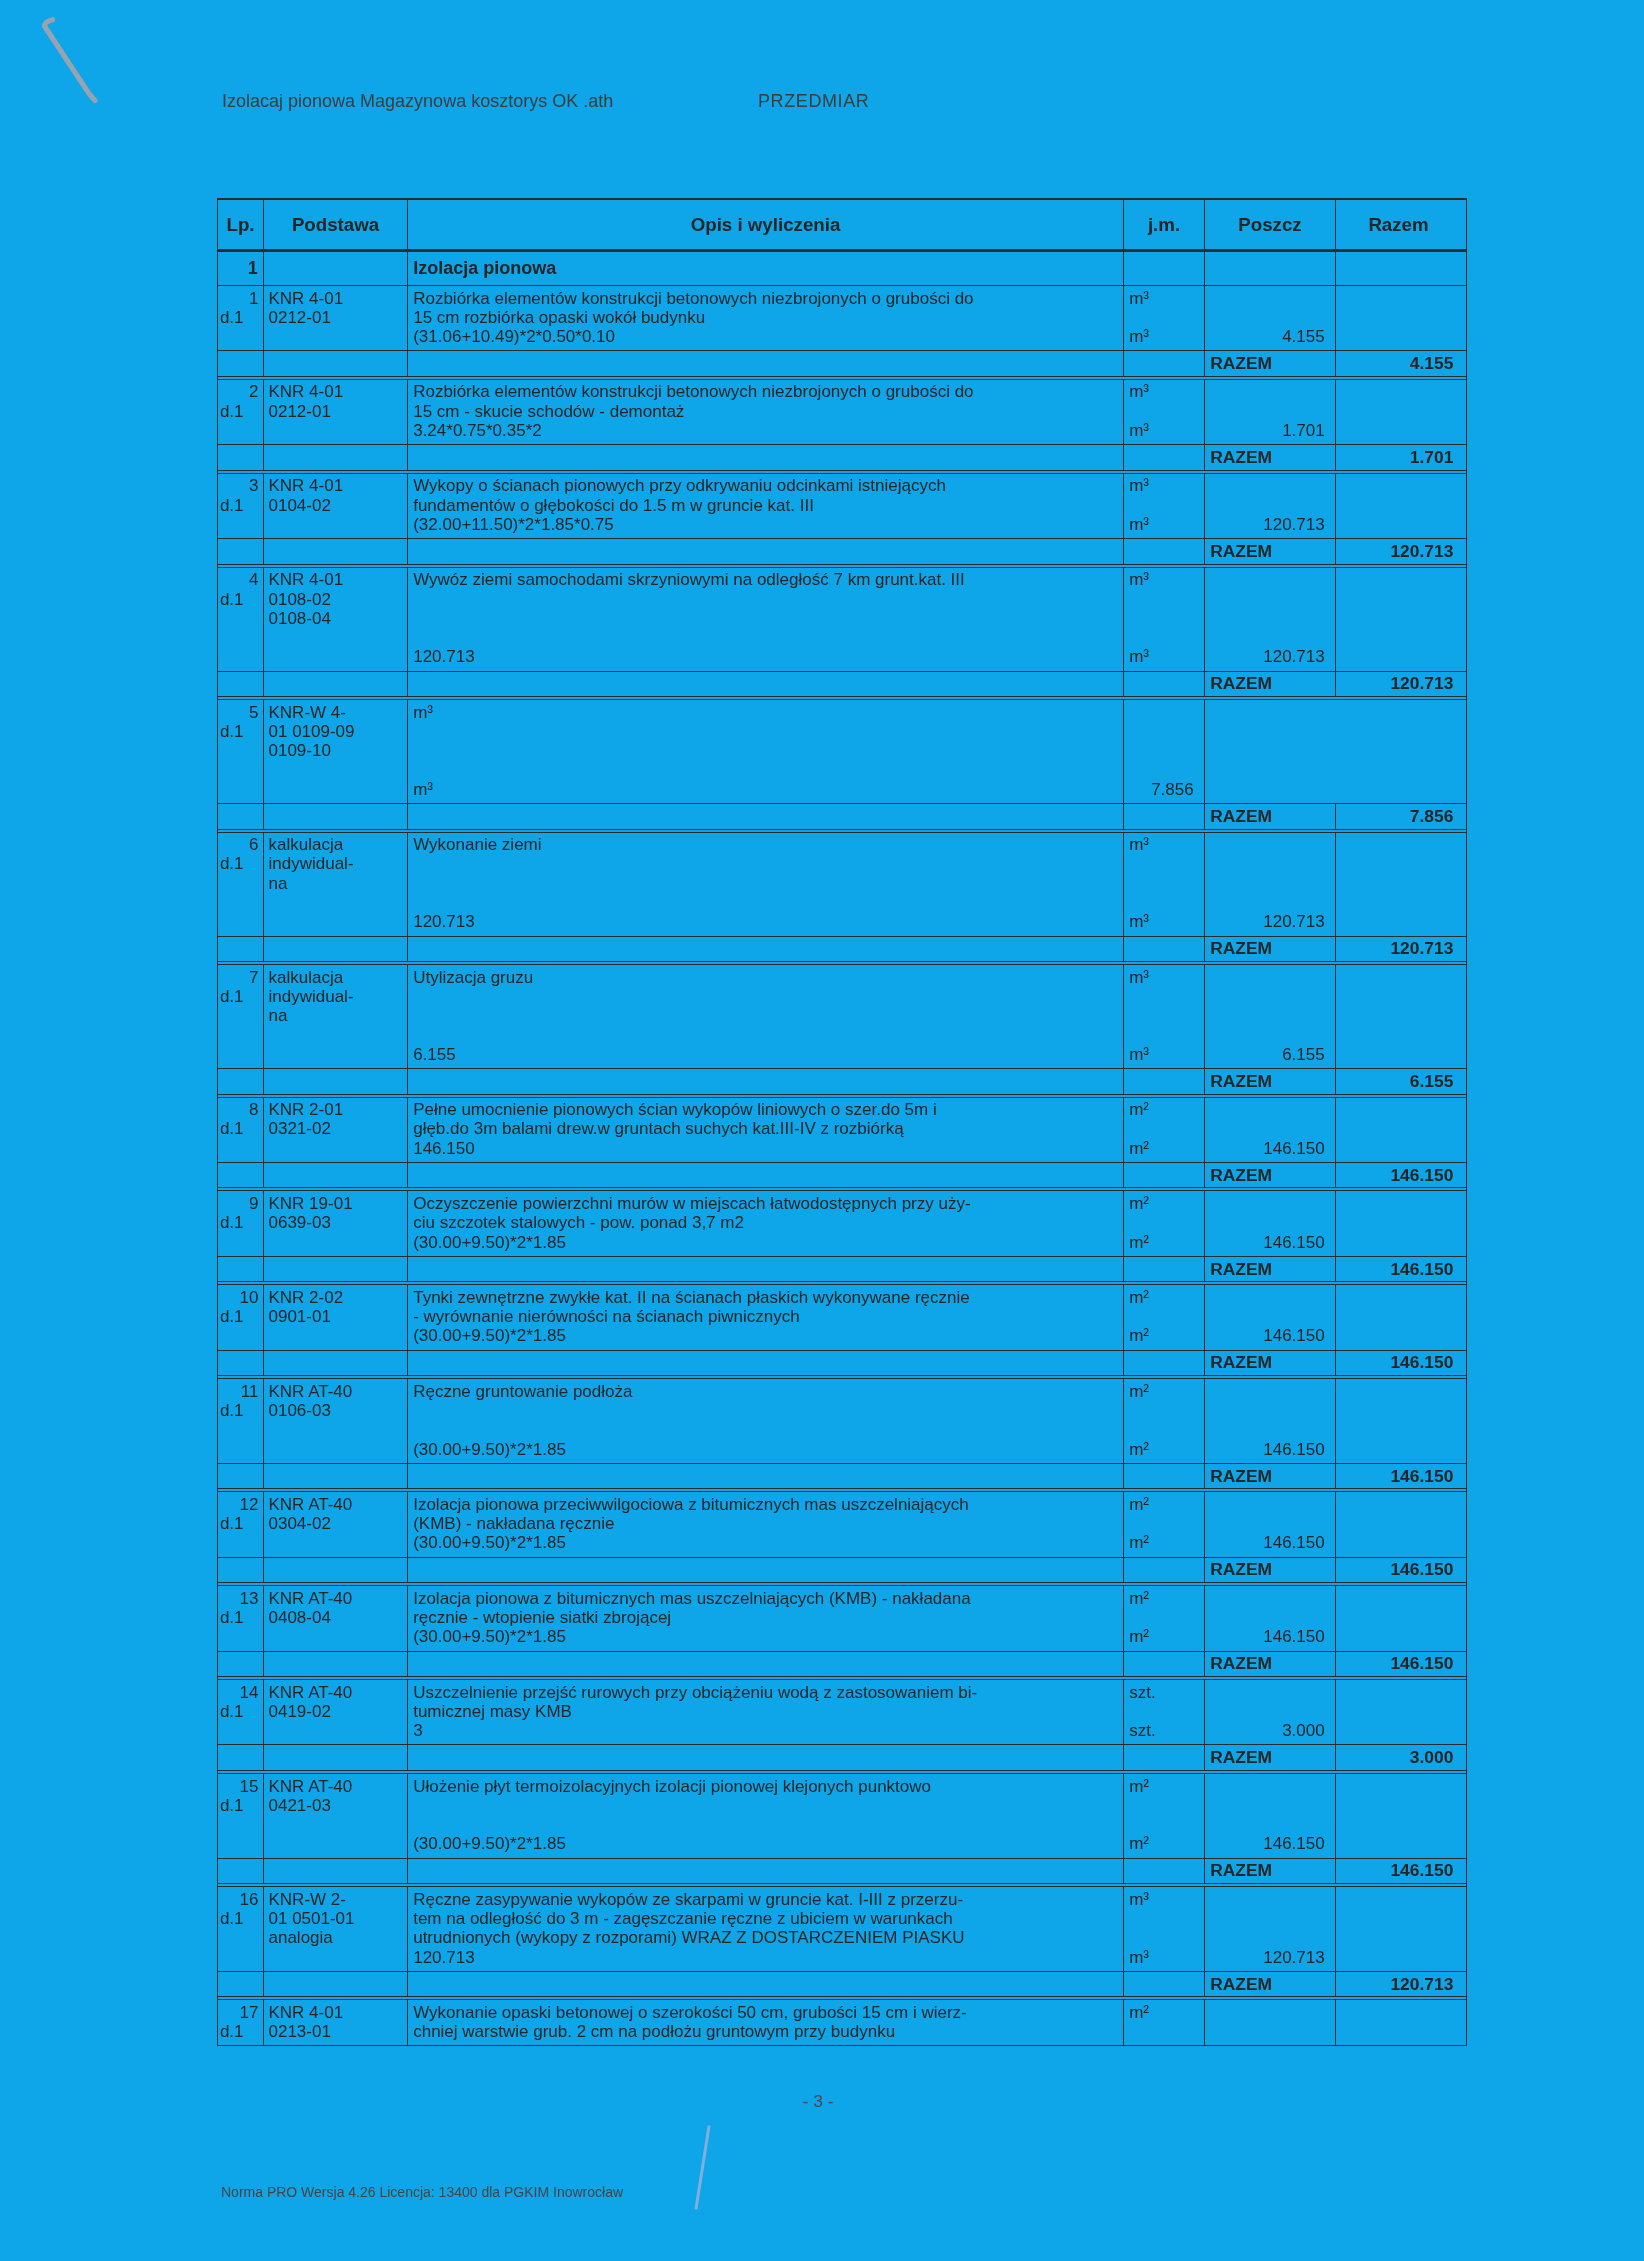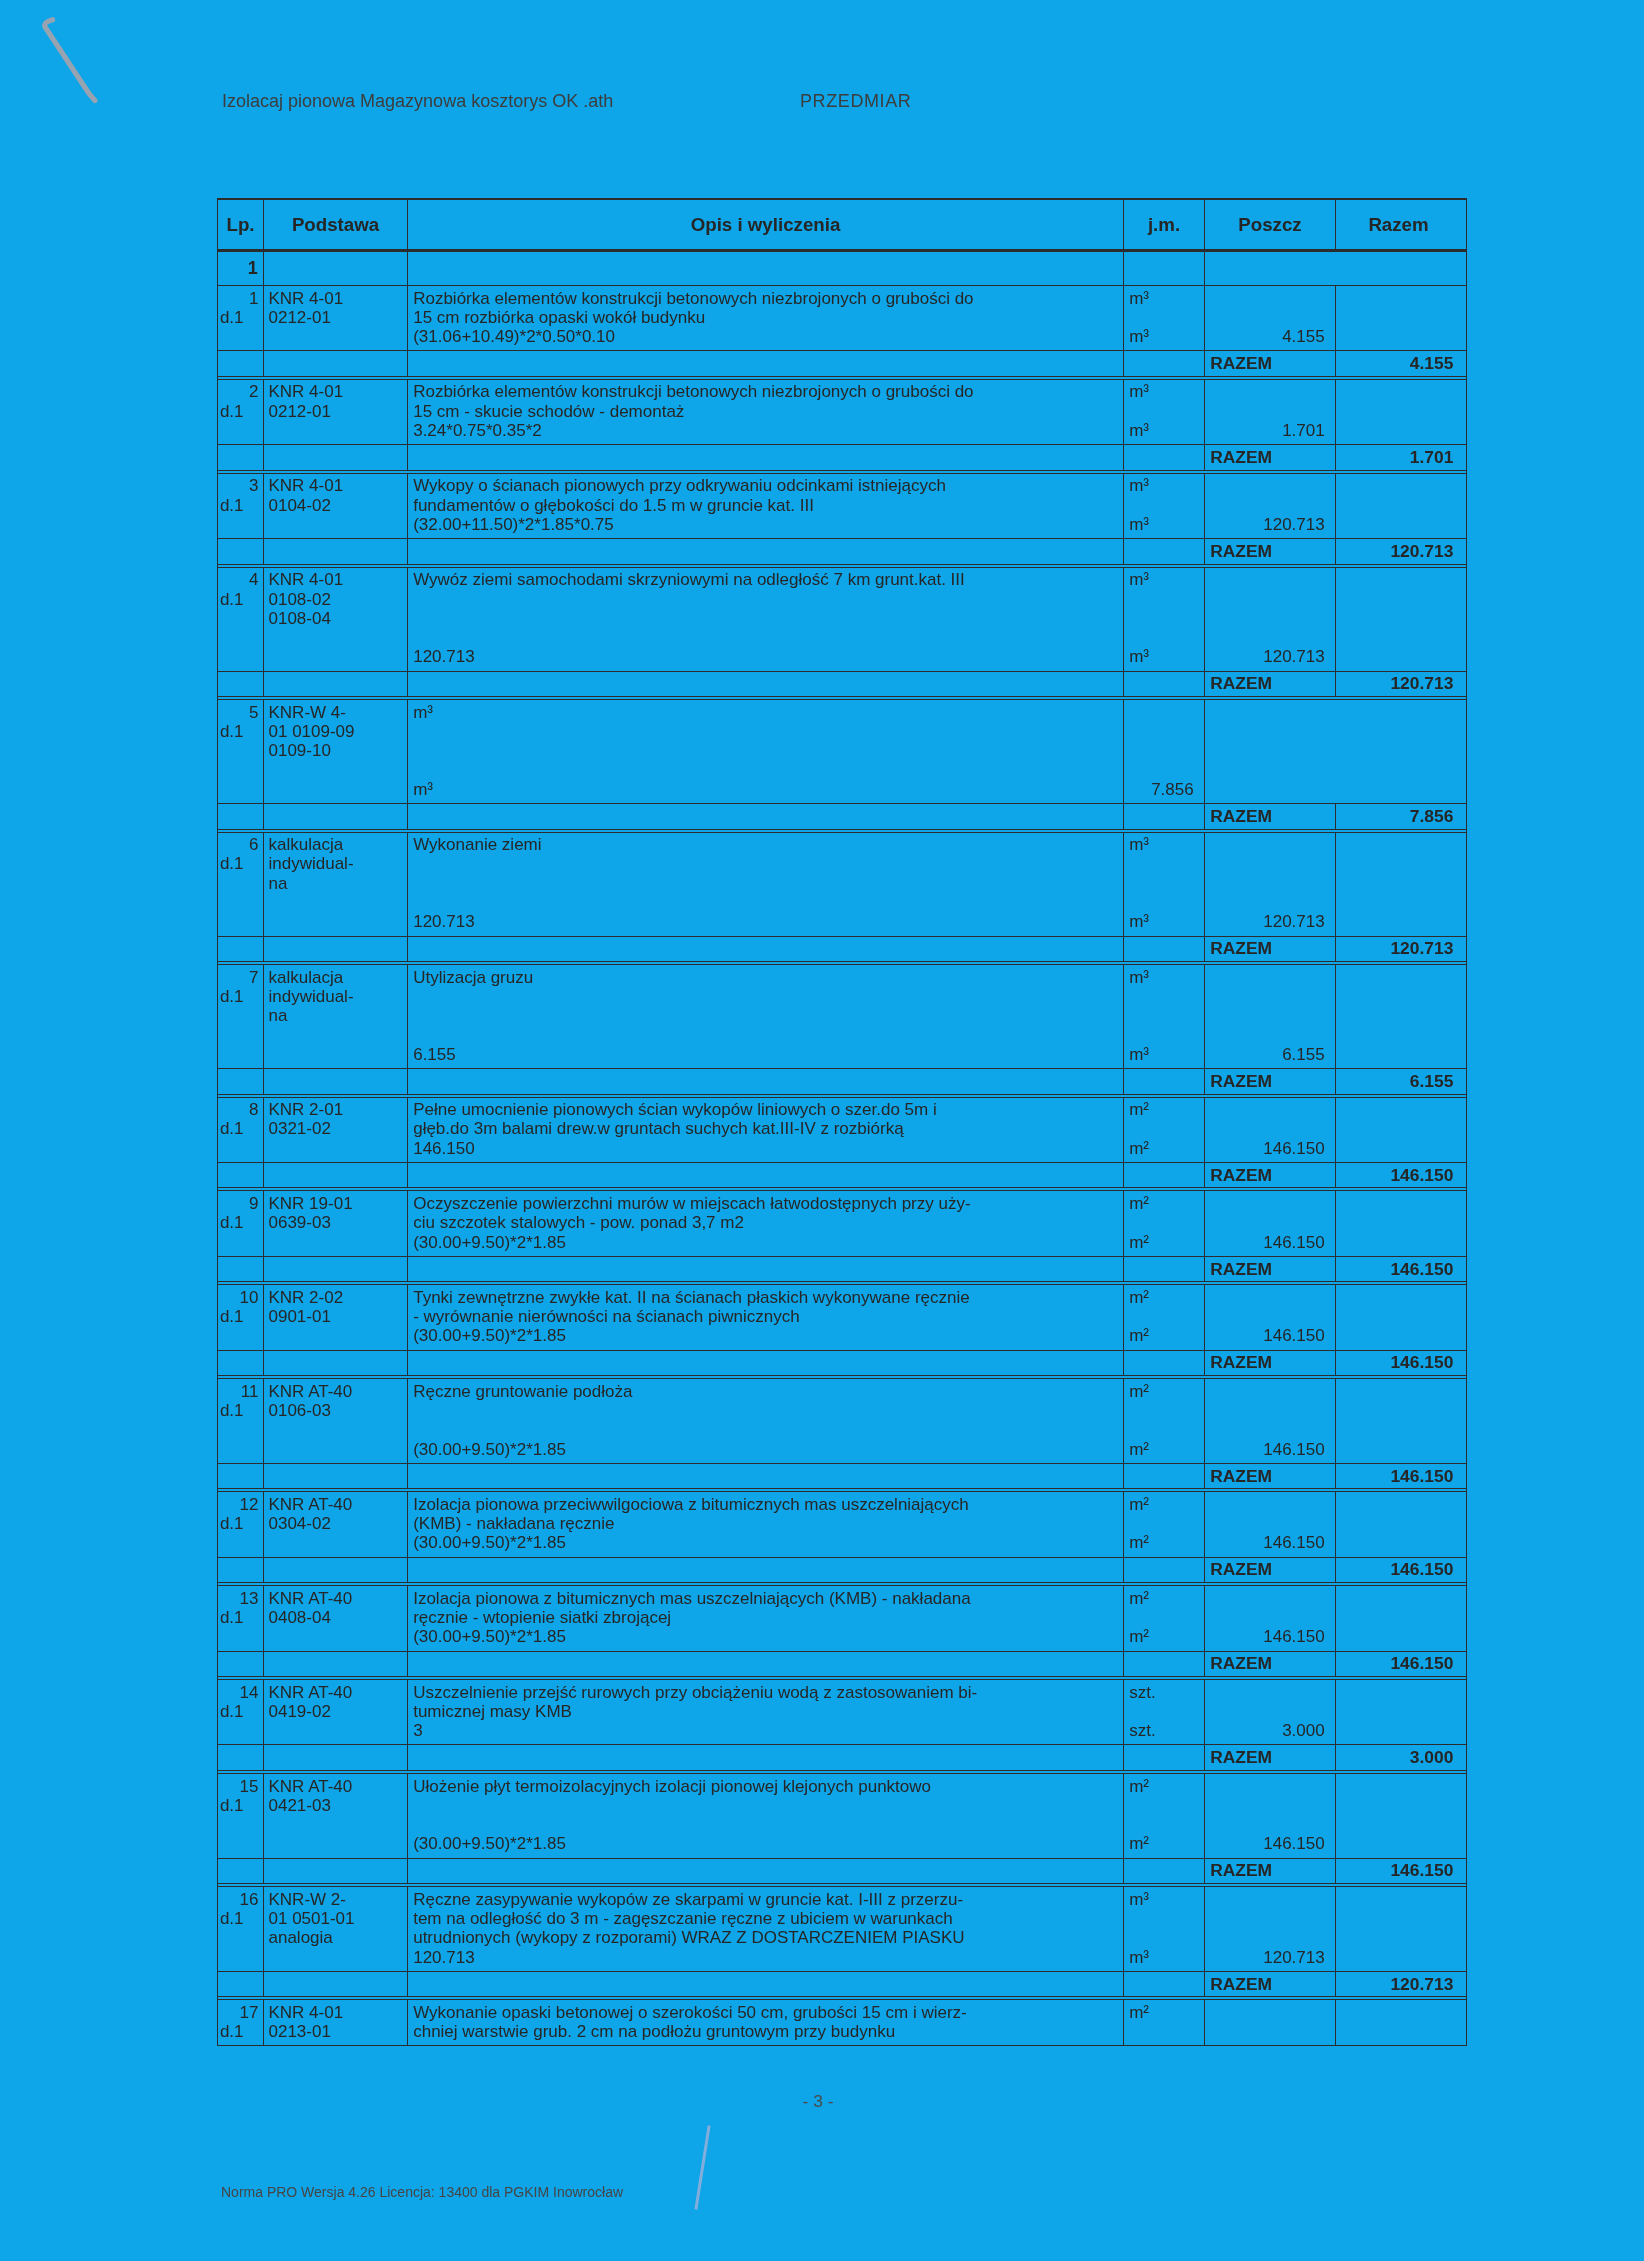--- a/index.html
+++ b/index.html
@@ -3,21 +3,21 @@
 <meta charset="utf-8">
 <style>
   html,body{margin:0;padding:0;background:#e8e8e8;}
   .sheet{
     position:relative;width:1644px;height:2261px;background:#0ea5e9;
     font-family:"Liberation Sans",sans-serif;color:#262626;overflow:hidden;
   }
   
   .doc-header{position:absolute;top:91px;left:222px;width:1288px;font-size:18px;color:#3d3d3d;}
   .doc-title{position:absolute;left:0;top:0;white-space:nowrap;}
-  .doc-type{position:absolute;left:578px;top:0;letter-spacing:0.6px;}
+  .doc-type{position:absolute;left:536px;top:0;letter-spacing:0.6px;}
   
   .pen-mark{position:absolute;left:19.3px;top:3.2px;}
   .pink-streak{position:absolute;left:701px;top:2125px;width:2.6px;height:85px;
     background:#e4b6cf;opacity:.55;transform:rotate(9deg);}
   
   .ptable{position:absolute;left:217px;top:198px;width:1248px;
     border:1.9px solid #2c2c2c;border-top-width:2.6px;box-sizing:content-box;background:transparent;}
   .row{display:grid;grid-template-columns:45px 144px 716px 81px 131px 126px;}
   .cell{border-left:1.3px solid #2c2c2c;min-width:0;box-sizing:border-box;}
   .row .cell:first-child{border-left:none;}
@@ -65,20 +65,21 @@
       <div class="cell">Lp.</div>
       <div class="cell">Podstawa</div>
       <div class="cell">Opis i wyliczenia</div>
       <div class="cell">j.m.</div>
       <div class="cell">Poszcz</div>
       <div class="cell">Razem</div>
     </div>
     <div class="row section-row">
       <div class="cell lp-s">1</div>
       <div class="cell"></div>
+      <div class="cell opis-s">Izolacja pionowa</div>
       <div class="cell"></div>
       <div class="cell"></div>
       <div class="cell"></div>
     </div>
     <div id="items">
   <div class="item">
     <div class="row content-row">
       <div class="cell lp-cell">
               <div class="line num">1</div>
               <div class="line dnum">d.1</div>

